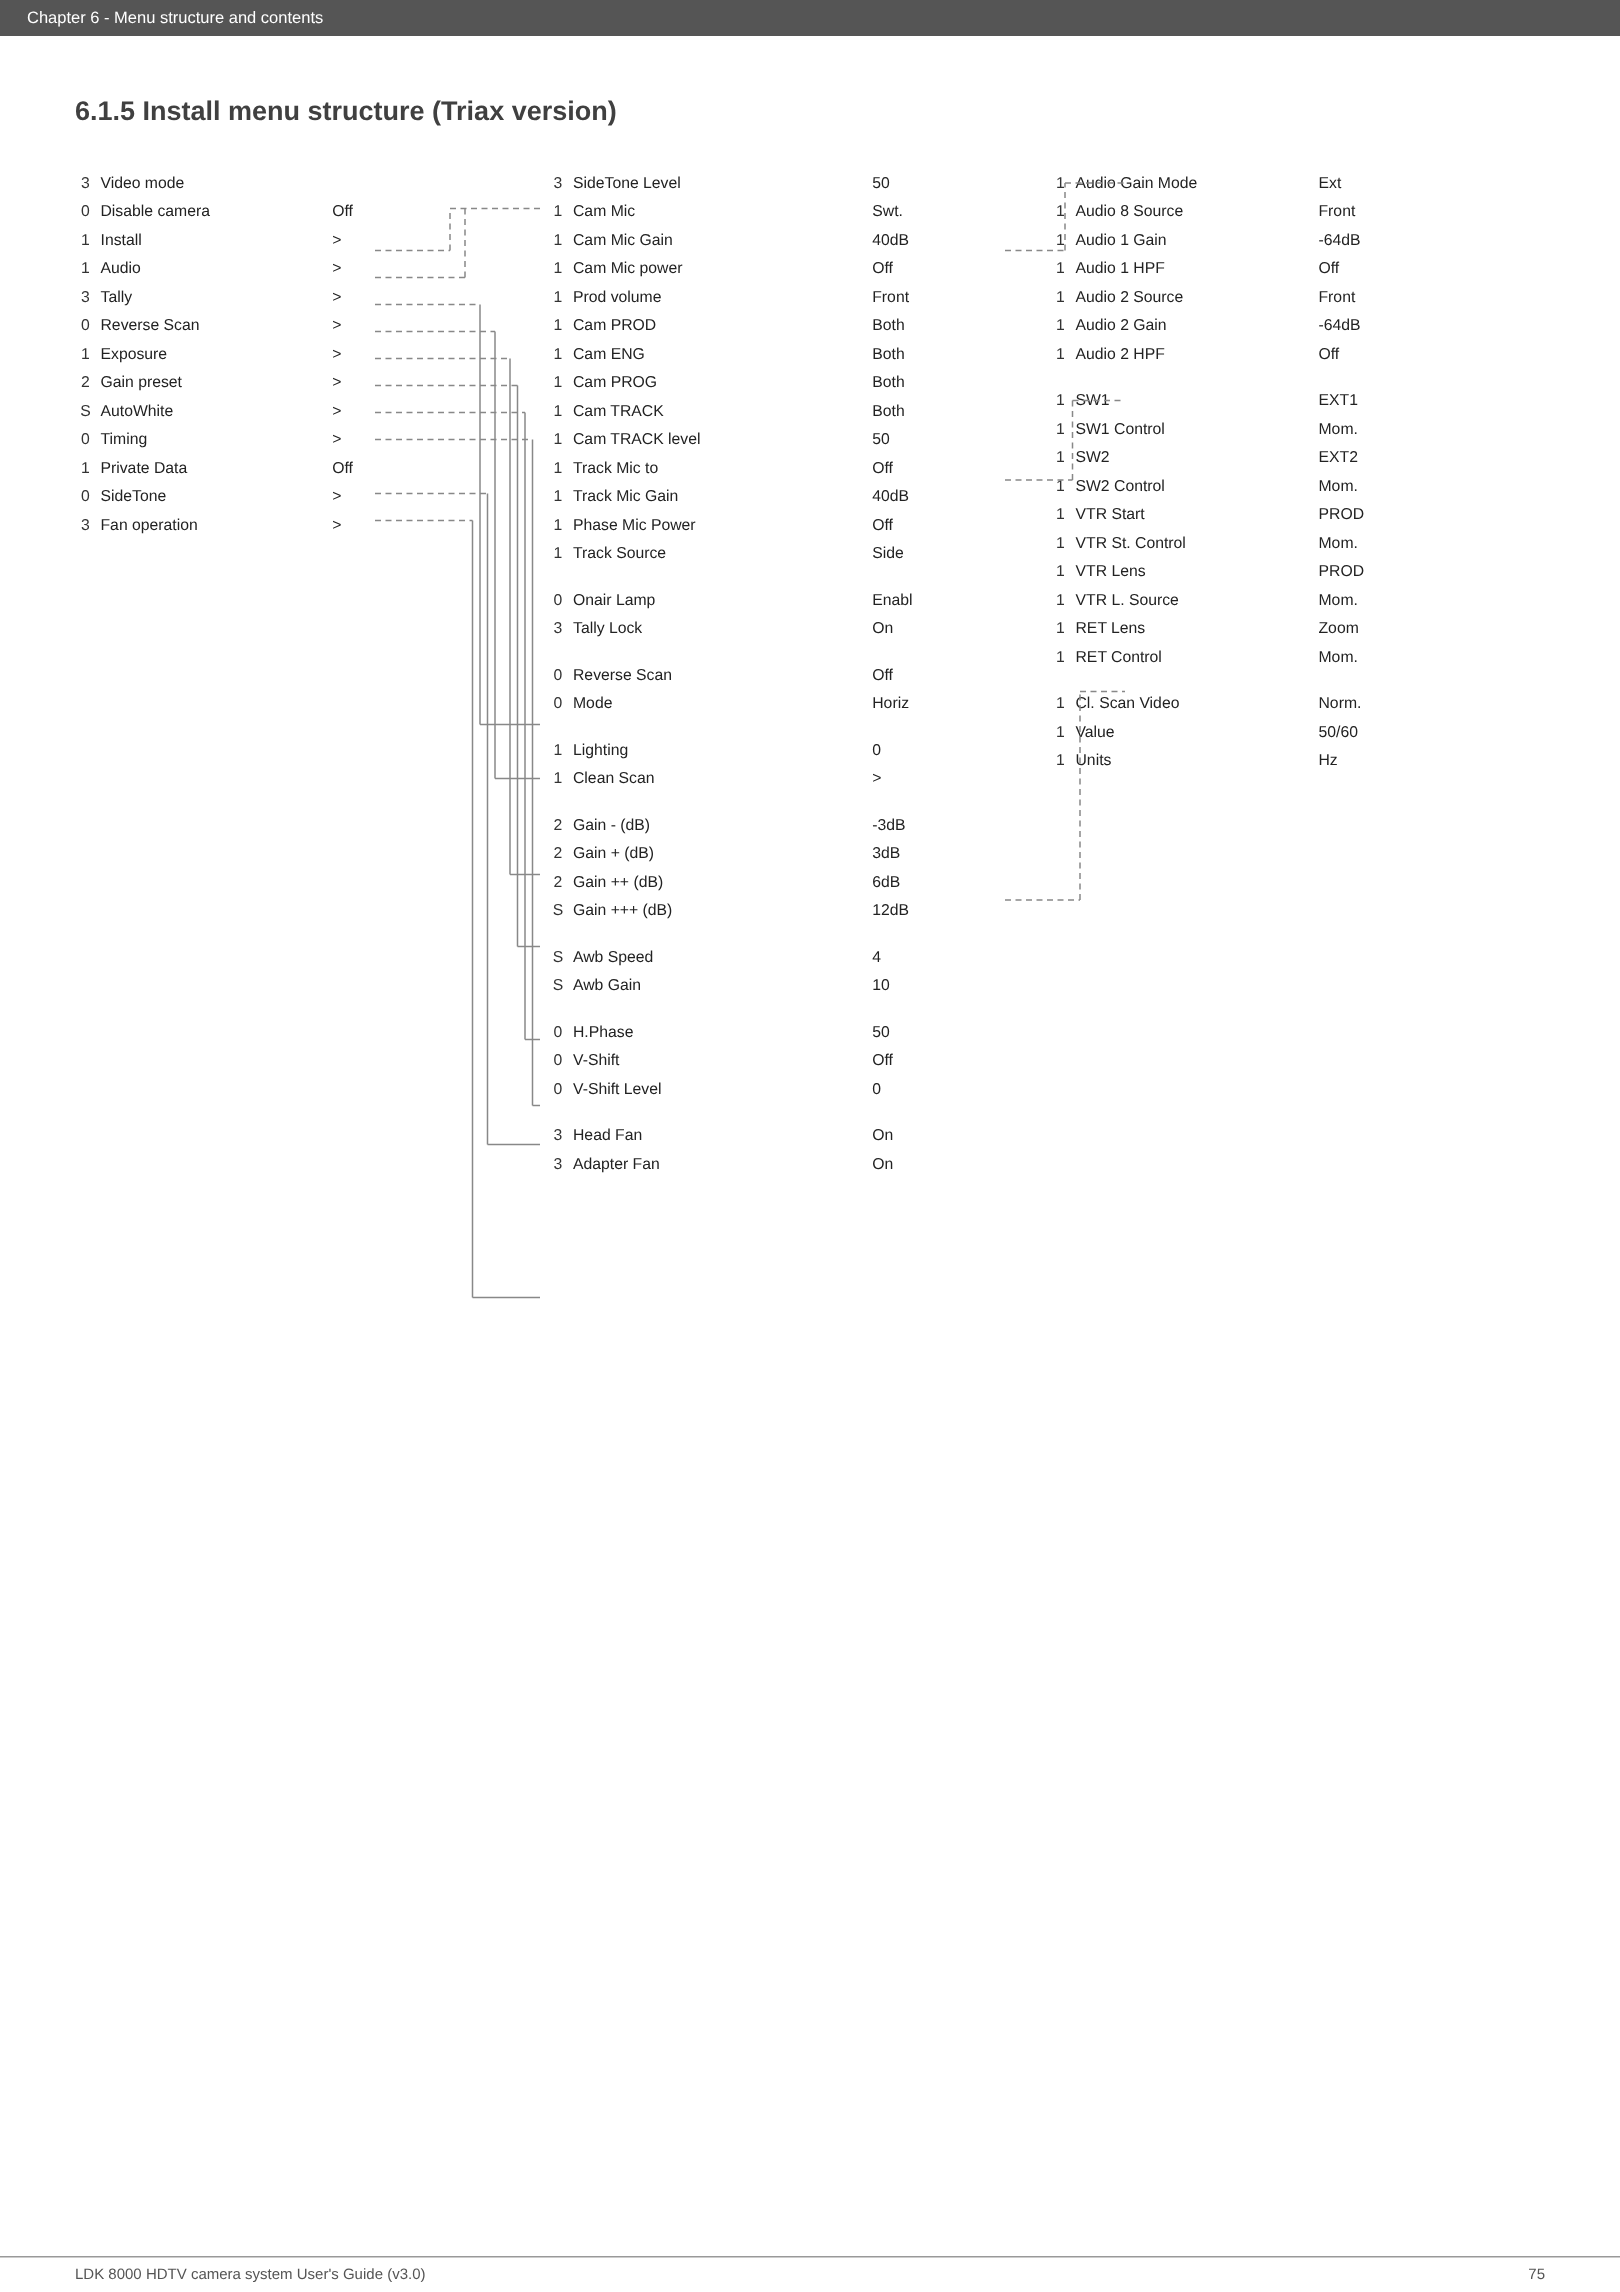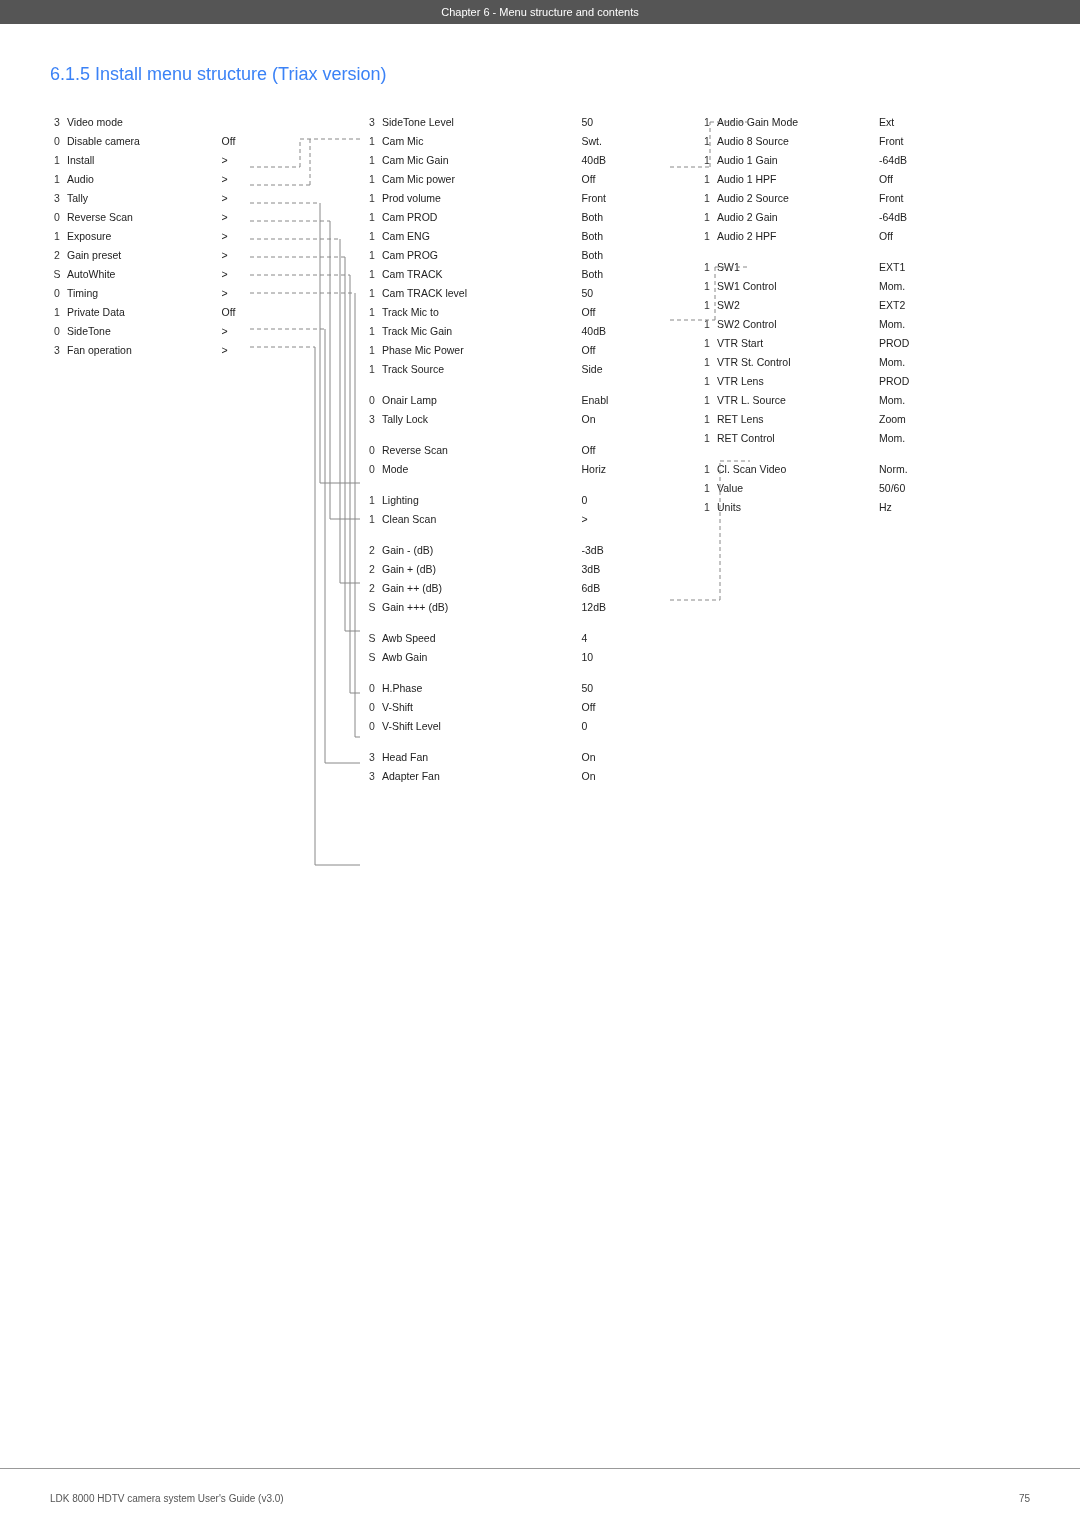--- a/index.html
+++ b/index.html
@@ -8,50 +8,50 @@
       font-size: 11px;
       background: #fff;
       color: #222;
       width: 1080px;
       min-height: 1528px;
       position: relative;
     }
     .header-bar {
       background: #555;
       color: #fff;
-      text-align: center;
+      text-align: left;
       padding: 6px 18px;
       font-size: 11px;
     }
     .page-content {
       padding: 30px 50px 60px 50px;
     }
     .section-title {
       font-size: 18px;
-      font-weight: normal;
+      font-weight: bold;
       margin-bottom: 28px;
       margin-top: 10px;
-      color: #3b82f6;
+      color: #404040;
     }
     .col {
       display: flex;
       flex-direction: column;
       gap: 0;
     }
     .col1 { width: 220px; }
     .col2 { width: 280px; margin-left: 60px; }
     .col3 { width: 230px; margin-left: 40px; }
 
     .footer-bar {
       position: absolute;
       bottom: 0;
       left: 0;
       right: 0;
       border-top: 1px solid #999;
-      padding: 24px 50px;
+      padding: 6px 50px;
       display: flex;
       justify-content: space-between;
       font-size: 10px;
       color: #555;
     }
 
     table.menu-table {
       border-collapse: collapse;
       font-size: 10.5px;
     }

